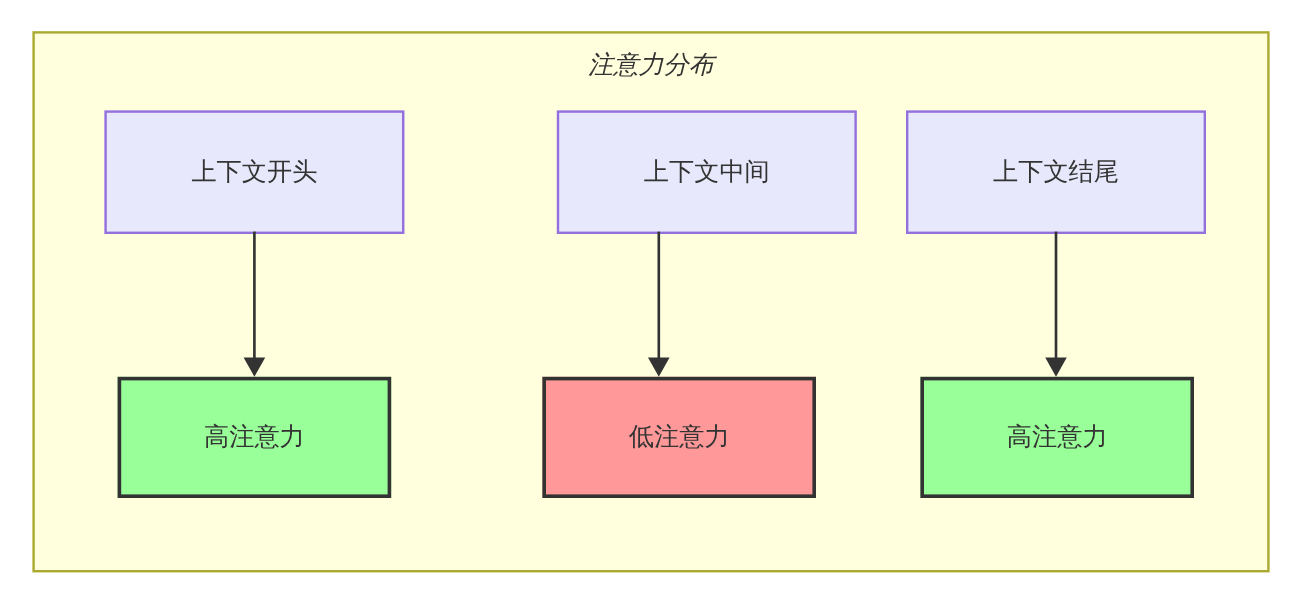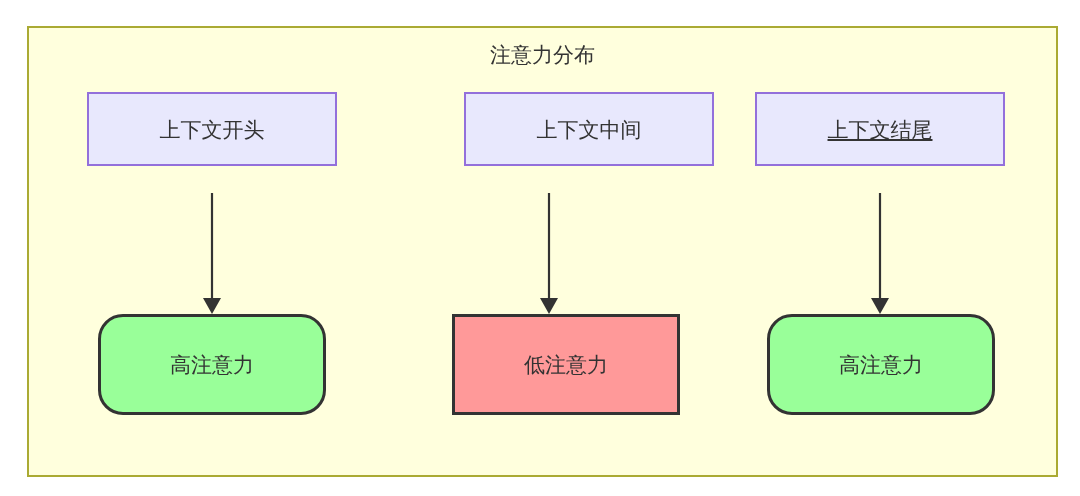--- a/index.html
+++ b/index.html
@@ -35,63 +35,63 @@
   .subgraph-title {
     position: absolute;
     left: 0;
     top: 13px;
     width: 100%;
     text-align: center;
     font-size: 21px;
     color: #333333;
     line-height: 28px;
     white-space: nowrap;
+    font-style: italic;
   }
 
   
   .node {
     position: absolute;
     display: flex;
     align-items: center;
     justify-content: center;
     box-sizing: border-box;
     font-size: 21px;
     line-height: 1;
     white-space: nowrap;
     color: #333333;
   }
 
   .node-context {
     background: #e8e8fd;
     border: 2px solid #9370db;
     width: 250px;
-    height: 74px;
+    height: 103px;
     top: 92px;
     align-items: center;
   }
 
   .node-result {
     border: 3px solid #333333;
     width: 228px;
     height: 101px;
     top: 314px;
   }
 
   .node-high {
     background: #99ff99;
-    border-radius: 25px;
   }
   .node-low {
     background: #ff9999;
   }
 
   
   .col-1 .node-context { left: 87px; }
   .col-2 .node-context { left: 424px; margin-left: 40px; }
-  .col-3 .node-context { left: 755px; text-decoration: underline; }
+  .col-3 .node-context { left: 755px; }
 
   .col-1 .node-result  { left: 98px; }
   .col-2 .node-result  { left: 436px; margin-left: 16px; }
   .col-3 .node-result  { left: 767px; }
 
   
   #arrow-layer {
     position: absolute;
     left: 0;
     top: 0;

